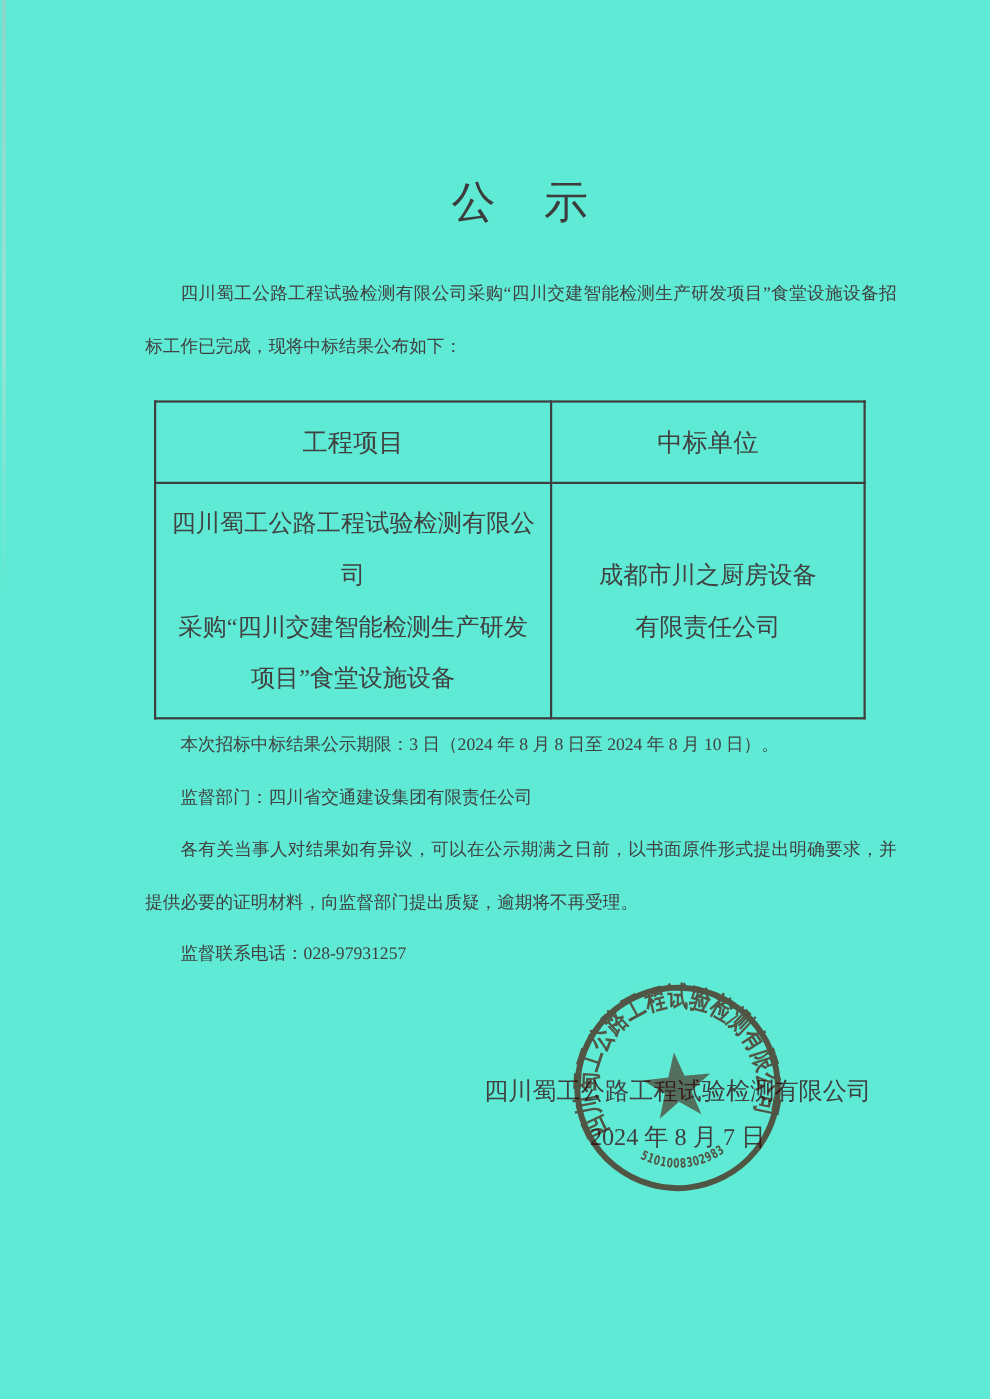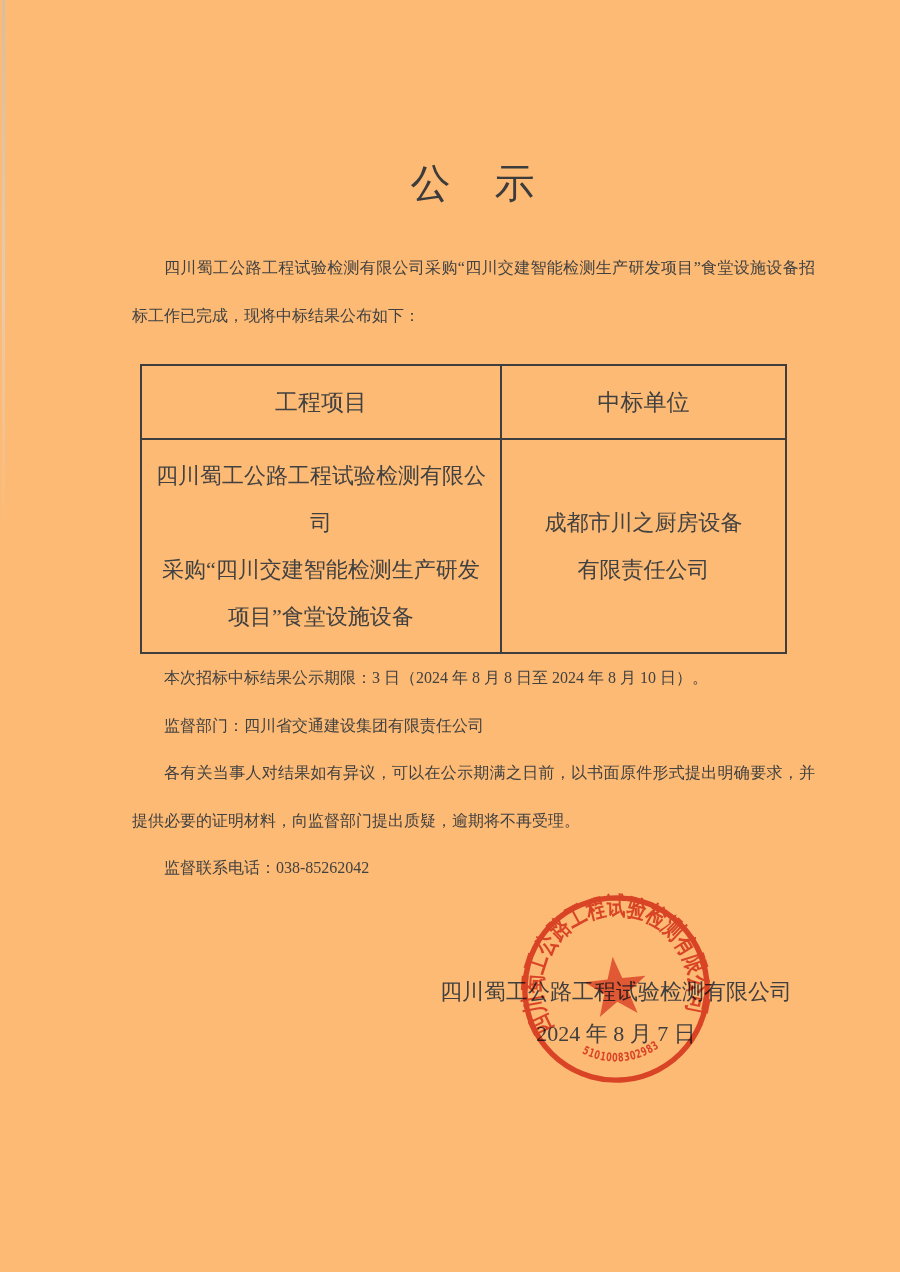--- a/index.html
+++ b/index.html
@@ -1,19 +1,19 @@
 <!DOCTYPE html>
 <html><head>
 <meta charset="utf-8">
 <style>
   html,body { margin:0; padding:0; background:#ffffff; }
   .page {
     position:relative;
     width:900px; height:1272px;
-    background:#fdba74;
+    background:#5eead4;
     overflow:hidden;
     font-family:"Liberation Serif","DejaVu Serif",serif;
     color:#3f3f3f;
   }
   .scan-edge {
     position:absolute; left:2px; top:0; width:3px; height:540px;
     background:linear-gradient(to bottom, #bfbfbf 0%, #d9d9d9 55%, rgba(217,217,217,0) 100%);
     opacity:.55;
   }
   .content {
@@ -92,21 +92,21 @@
             <div class="cell-line">成都市川之厨房设备</div>
             <div class="cell-line">有限责任公司</div>
           </td>
         </tr>
       </tbody>
     </table>
 
     <div class="para">本次招标中标结果公示期限：3 日（2024 年 8 月 8 日至 2024 年 8 月 10 日）。</div>
     <div class="para">监督部门：四川省交通建设集团有限责任公司</div>
     <div class="para">各有关当事人对结果如有异议，可以在公示期满之日前，以书面原件形式提出明确要求，并提供必要的证明材料，向监督部门提出质疑，逾期将不再受理。</div>
-    <div class="para">监督联系电话：038-85262042</div>
+    <div class="para">监督联系电话：028-97931257</div>
   </div>
 
   <div class="signature">
     <div>四川蜀工公路工程试验检测有限公司</div>
     <div>2024 年 8 月 7 日</div>
   </div>
 
   <svg class="seal" viewBox="0 0 200 200">
     <defs>
       <path id="seal-arc-top" d="M 32.9 135.7 A 76 76 0 1 1 167.1 135.7" fill="none"></path>

